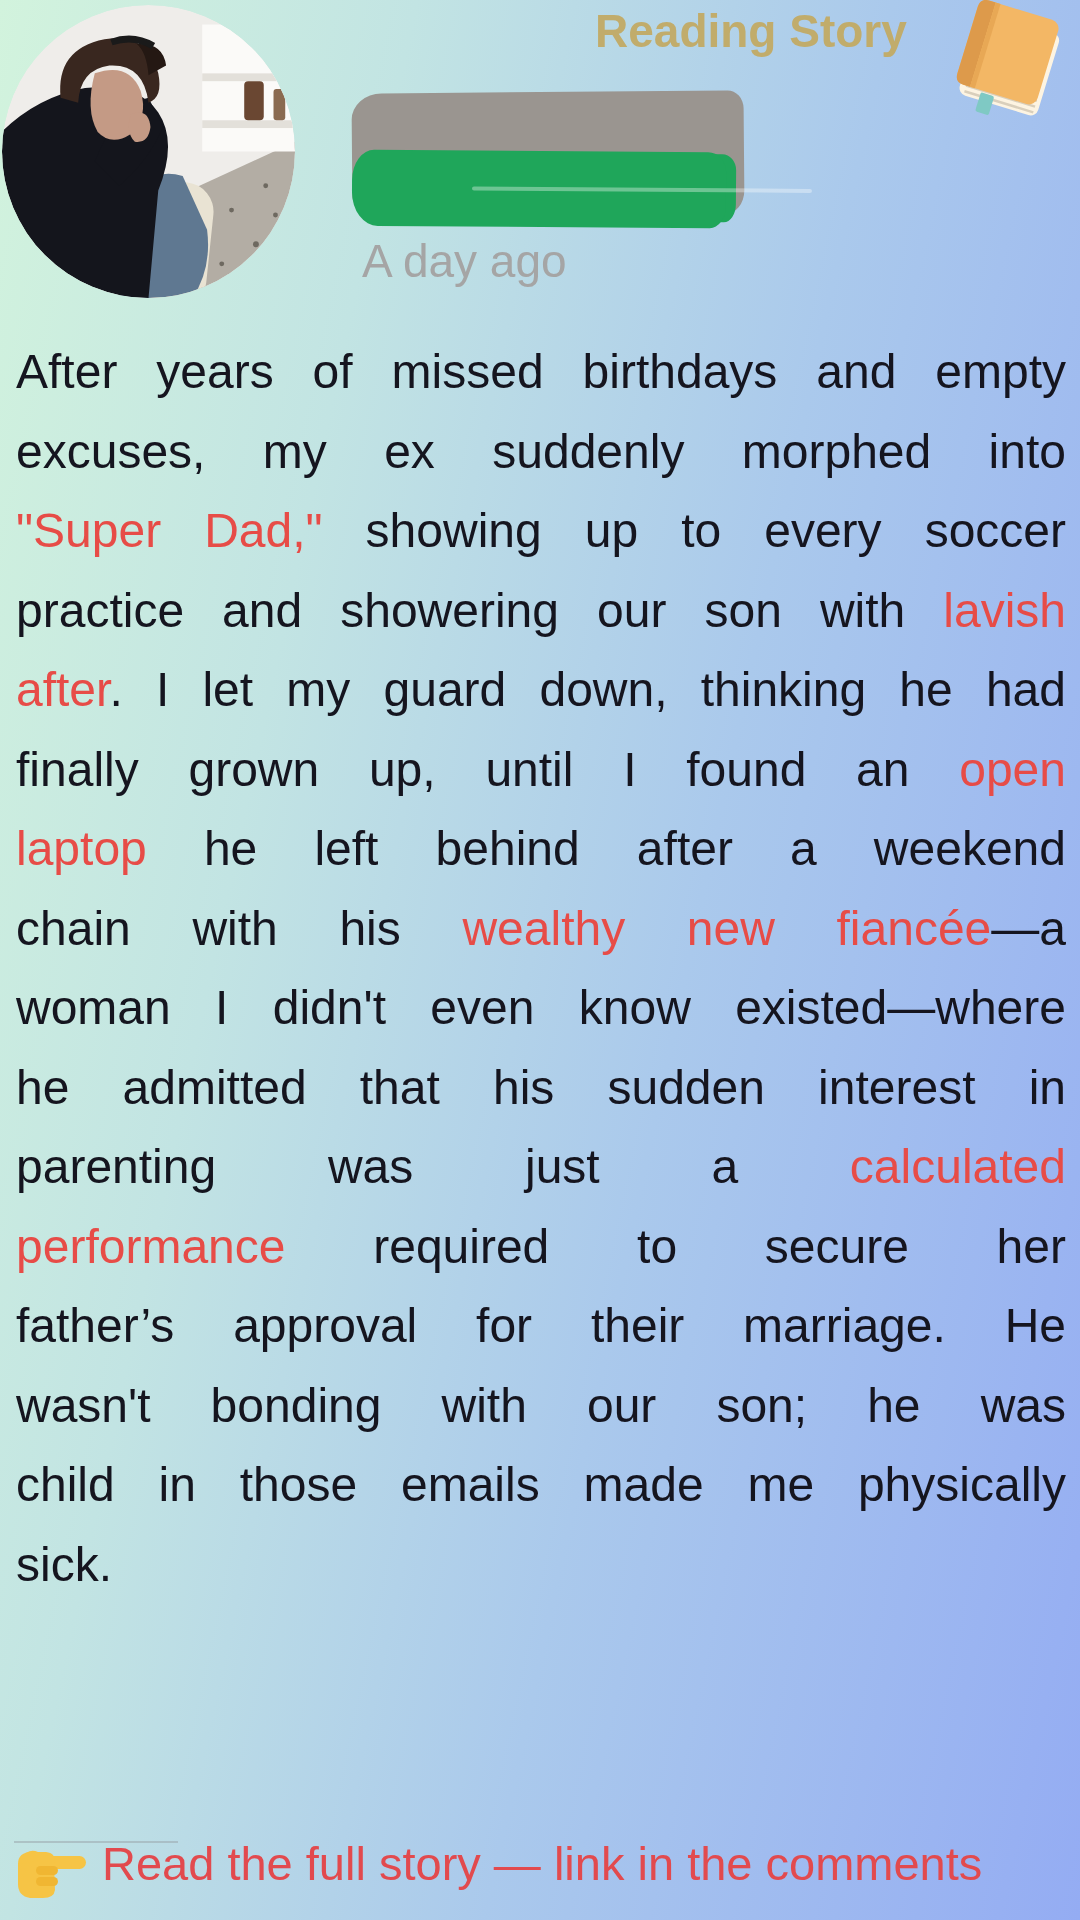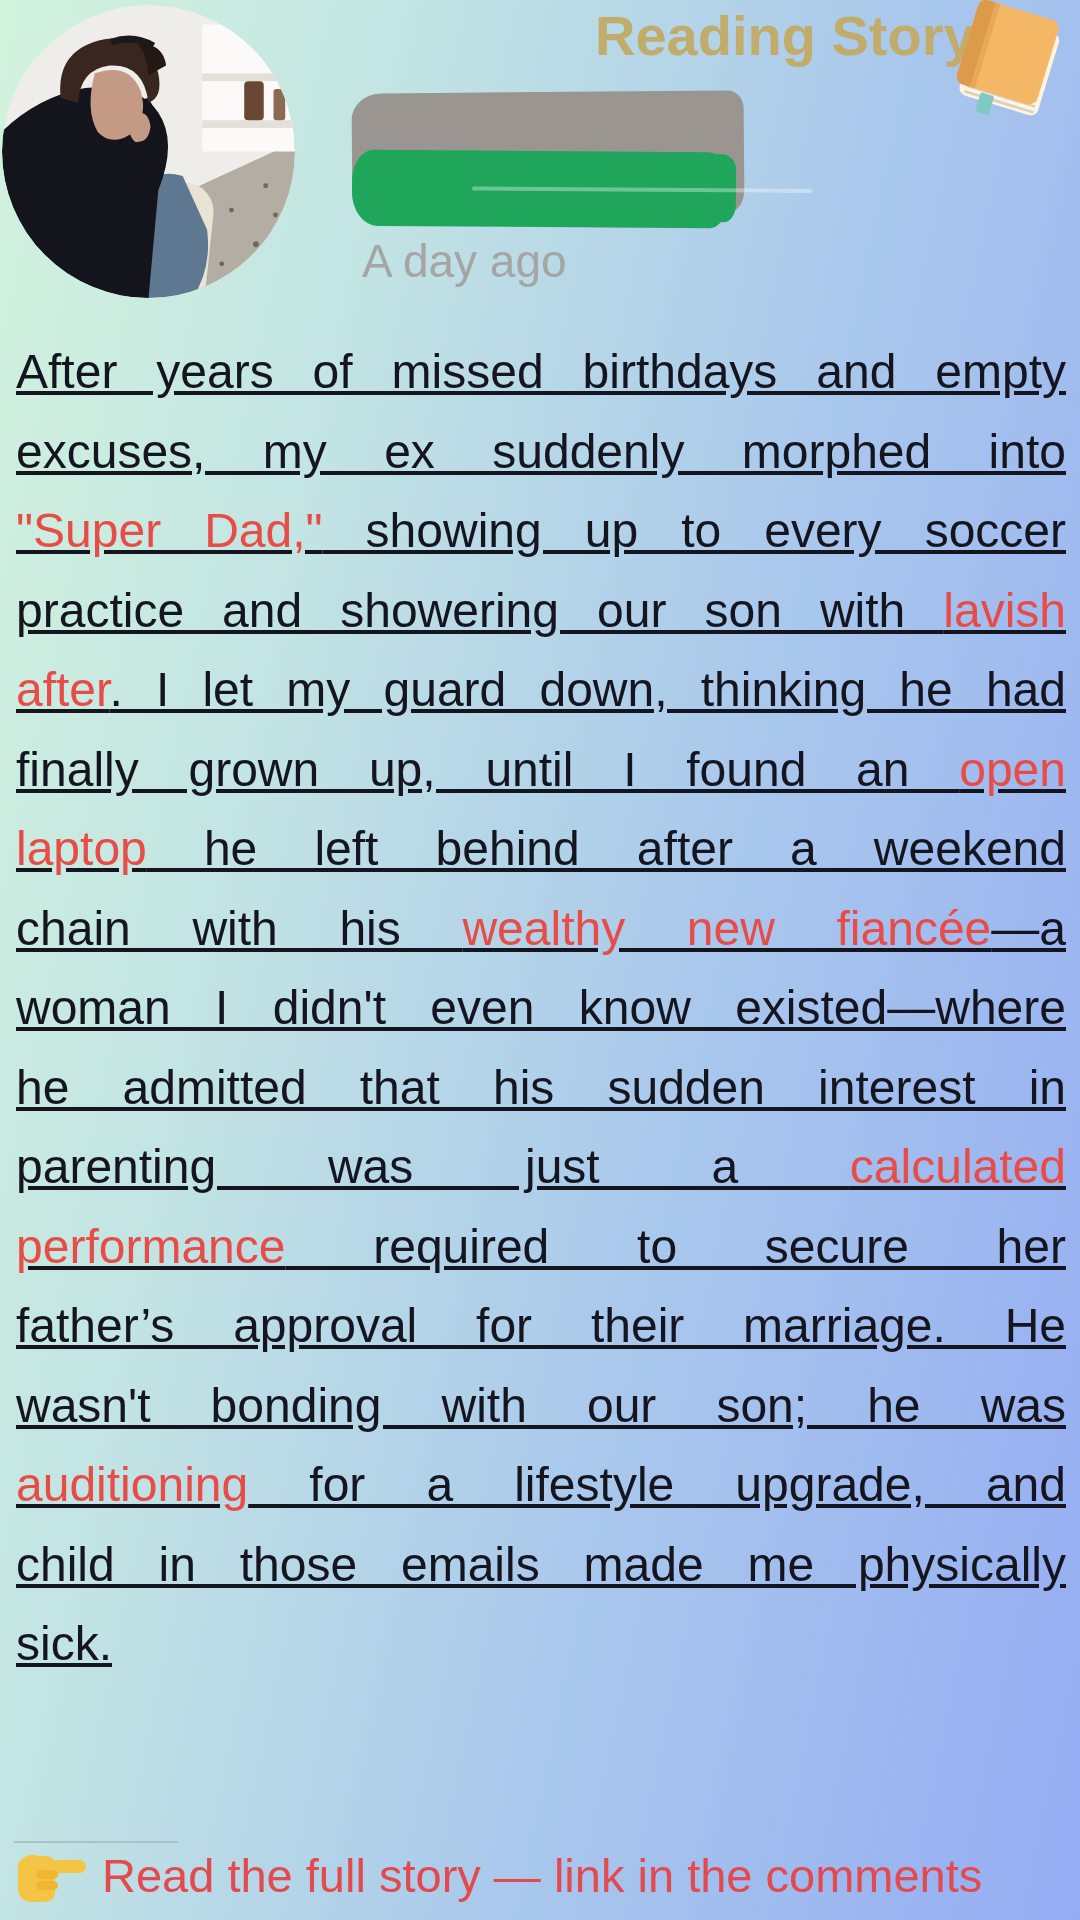--- a/index.html
+++ b/index.html
@@ -9,21 +9,21 @@
     overflow:hidden;
     background:linear-gradient(102deg,#d2f3dd 0%,#c2e4e3 28%,#aac9ec 60%,#94acf3 100%);
     font-family:"Liberation Sans",sans-serif;
   }
   .avatar{
     position:absolute;left:2px;top:5px;width:293px;height:293px;
     border-radius:50%;overflow:hidden;
   }
   .title{
     position:absolute;left:595px;top:8px;
-    font-size:56px;line-height:1;font-weight:600;
+    font-size:46px;line-height:1;font-weight:600;
     color:#c1ac6b;letter-spacing:0px;
   }
   .book{position:absolute;left:940px;top:-2px;width:132px;height:120px;}
   .bar{position:absolute;}
   .bar-gray{
     left:352px;top:92px;width:392px;height:124px;
     background:#9a9590;
     border-radius:30px 16px 20px 26px / 26px 18px 24px 22px;
     transform:rotate(-0.5deg);
   }
@@ -44,31 +44,31 @@
   }
   .story{
     position:absolute;left:16px;top:332px;width:1050px;
     font-size:48px;line-height:79.5px;
     color:#15151f;
   }
   .story .line{
     text-align:justify;
     -moz-text-align-last:justify;
     text-align-last:justify;
-    height:79.5px;white-space:normal;text-decoration:underline;
+    height:79.5px;white-space:normal;
   }
   .story .line.last{text-align-last:left;-moz-text-align-last:left;}
   .story .hl{color:#e74c47;}
   .divider{
     position:absolute;left:14px;top:1841px;width:164px;height:2px;
     background:#9aa8ad;opacity:.55;
   }
   .footer{
     position:absolute;left:10px;top:1840px;width:1060px;height:70px;
-    display:flex;align-items:center;gap:14px;
+    display:flex;gap:14px;
   }
   .hand{width:78px;height:62px;flex:0 0 auto;}
   .cta{
     font-size:47px;line-height:1;color:#e24a4e;white-space:nowrap;
   }
 </style>
 </head>
 <body>
 
 <div class="card">
@@ -152,21 +152,20 @@
       <div class="line"><span class="hl">after</span><span>. I let my guard down, thinking he had</span></div>
       <div class="line"><span>finally grown up, until I found an </span><span class="hl">open</span></div>
       <div class="line"><span class="hl">laptop</span><span> he left behind after a weekend</span></div>
       <div class="line"><span>chain with his </span><span class="hl">wealthy new fiancée</span><span>—a</span></div>
       <div class="line"><span>woman I didn't even know existed—where</span></div>
       <div class="line"><span>he admitted that his sudden interest in</span></div>
       <div class="line"><span>parenting was just a </span><span class="hl">calculated</span></div>
       <div class="line"><span class="hl">performance</span><span> required to secure her</span></div>
       <div class="line"><span>father’s approval for their marriage. He</span></div>
       <div class="line"><span>wasn't bonding with our son; he was</span></div>
-      <div class="line"><span class="hl">auditioning</span><span> for a lifestyle upgrade, and</span></div>
       <div class="line"><span>child in those emails made me physically</span></div>
       <div class="line last"><span>sick.</span></div>
     </div>
 
   <div class="divider"></div>
 
   <div class="footer">
     <svg class="hand" viewBox="0 0 78 62">
       <rect x="30" y="16" width="46" height="13" rx="6.5" fill="#f6c445"></rect>
       <path d="M8 24 Q8 12 22 12 L36 12 Q46 13 44 22 L45 50 Q44 58 33 58 L20 58 Q8 56 8 44 Z" fill="#f6c445"></path>

